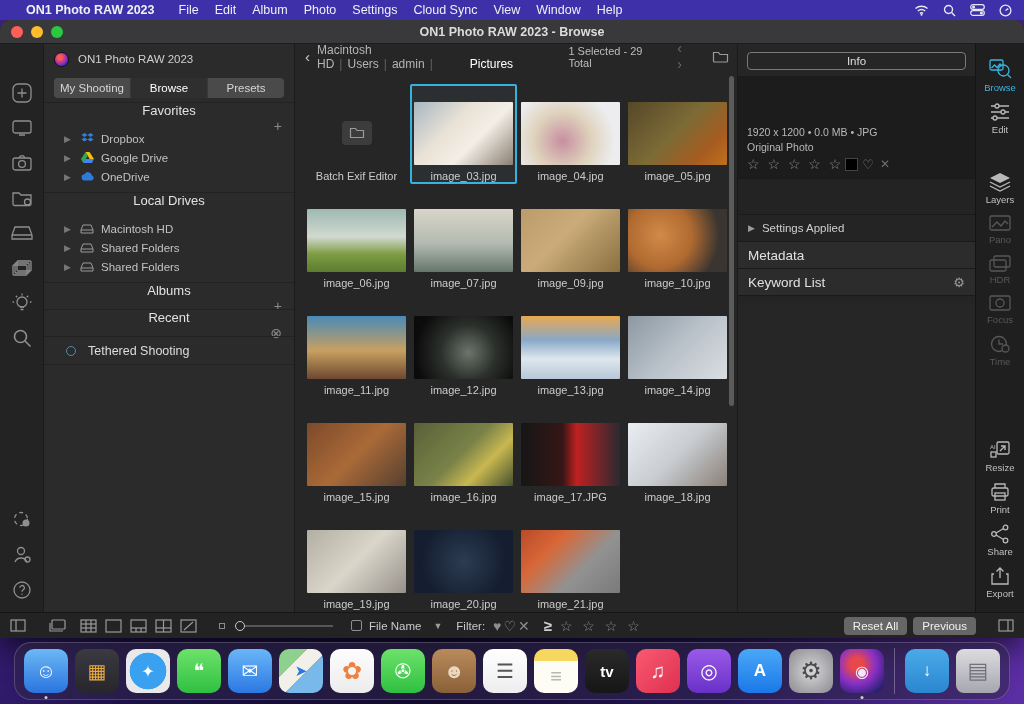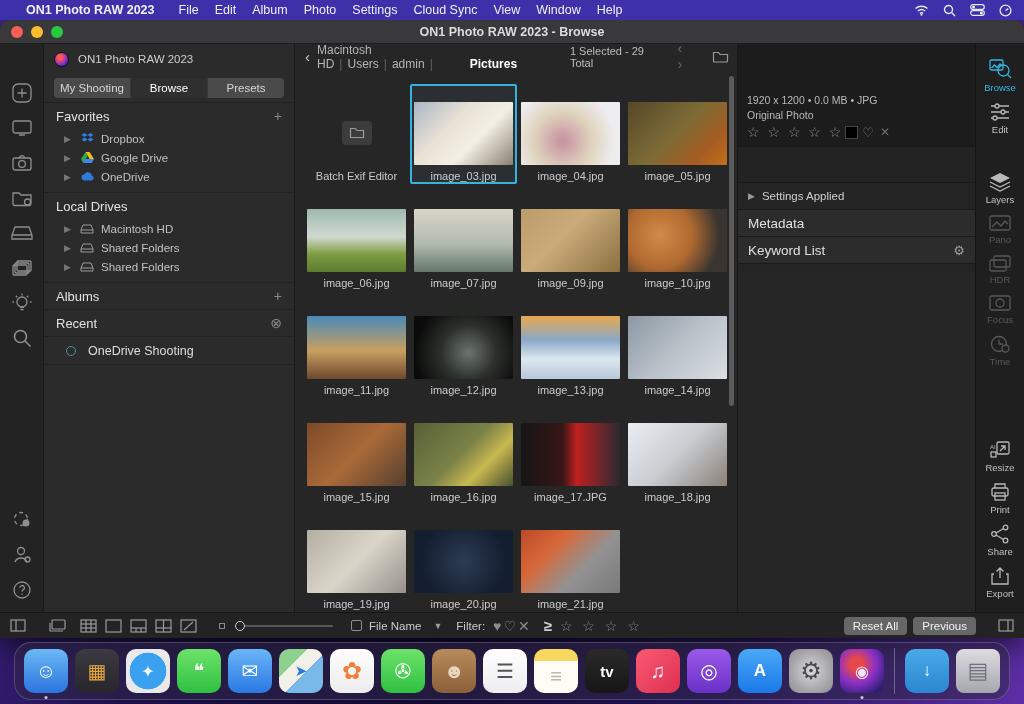--- a/index.html
+++ b/index.html
@@ -47,37 +47,37 @@
   .on1logo { width:15px; height:15px; border-radius:50%;
     background:radial-gradient(circle at 38% 35%, #ff5a4e 18%, #c03898 42%, #5a2ad0 70%, #2a1a70 100%);
     border:1px solid #111; margin-right:9px; }
   .sb-appname { font-size:11.5px; color:#cfcfcf; }
   .tabs { display:flex; margin:6px 10px 4px 10px; border-radius:4px; overflow:hidden; }
   .tab { flex:1; text-align:center; font-size:11.5px; padding:4px 6px; background:#4a4a4a; color:#d6d6d6;
     border-right:1px solid #383838; }
   .tab:last-child { border-right:none; }
   .tab.active { background:#2f2f2f; color:#ffffff; }
   .sb-sec { border-top:1px solid #222; }
-  .sb-sec-h { display:flex; align-items:center; height:26px; padding:0 12px; font-size:13px; color:#e2e2e2; }
+  .sb-sec-h { display:flex; align-items:center; height:26px; padding:0 12px; font-size:13px; color:#e2e2e2;flex-direction:column; }
   .sb-sec-h .plus { margin-left:auto; color:#8a8a8a; font-size:14px; }
   .sb-item { display:flex; align-items:center; height:19px; padding-left:20px; font-size:11.5px; color:#c2c2c2; }
   .sb-item .chev { color:#777; font-size:9px; width:14px; }
   .sb-item .fic { width:18px; display:flex; justify-content:center; margin-right:5px; }
   .sb-item svg { display:block; }
   .tethered { display:flex; align-items:center; height:28px; padding-left:22px; font-size:12.5px; color:#dedede;
     border-top:1px solid #222; }
   .tethered .circ { width:10px; height:10px; border:1.5px solid #4e8ea8; border-radius:50%; margin-right:12px; }
   .sb-fill { flex:1; border-top:1px solid #222; }
 
   
   .main { flex:1; background:#262626; position:relative; display:flex; flex-direction:column; }
   .main-head { height:26px; display:flex; align-items:center; padding:0 8px; font-size:12px; color:#b5b5b5; }
   .crumb-back { color:#cccccc; font-size:15px; margin:0 7px 2px 2px; }
   .crumb span.sep { color:#606060; margin:0 5px; }
-  .crumb .cur { color:#ffffff; font-weight:bold;padding-left:32px; }
+  .crumb .cur { color:#ffffff; font-weight:normal;padding-left:32px; }
   .mh-right { margin-left:auto; display:flex; align-items:center; font-size:11px; color:#bdbdbd; }
   .mh-arrows { color:#6a6a6a; font-size:14px; margin:0 4px 2px 10px; letter-spacing:6px; }
   .grid { padding:14px 4px 0 8px; display:grid; grid-template-columns:repeat(4,107px); grid-auto-rows:100px;
     row-gap:7px; }
   .cell { display:flex; flex-direction:column; align-items:center; justify-content:flex-end; border:2px solid transparent; border-radius:2px; }
   .cell.sel { border-color:#35b2e0; background:#2b2f31; }
   .thumb { width:99px; height:63px; border-radius:1px; }
   .thumb.folder { width:30px; height:24px; background:#3c3c3c; border-radius:4px; margin-bottom:20px;
     display:flex; align-items:center; justify-content:center; }
   .thumb.folder svg { stroke:#9a9a9a; fill:none; stroke-width:1.2; }
@@ -370,21 +370,21 @@
 
       <div class="sb-sec">
         <div class="sb-sec-h">
           <span>Recent</span>
           <span class="plus">⊗</span>
         </div>
       </div>
 
       <div class="tethered">
         <span class="circ"></span>
-        <span>OneDrive Shooting</span>
+        <span>Tethered Shooting</span>
       </div>
       <div class="sb-fill"></div>
     </div>
 
     <div class="main">
       <div class="main-head">
         <span class="crumb-back">‹</span>
         <span class="crumb">
           <span>Macintosh HD</span><span class="sep">|</span><span>Users</span><span class="sep">|</span><span>admin</span><span class="sep">|</span><span class="cur">Pictures</span>
         </span>
@@ -476,20 +476,21 @@
         </div>
         <div class="cell">
           <span class="thumb" style="background: linear-gradient(135deg, rgb(186, 74, 40) 0%, rgb(216, 104, 56) 30%, rgb(146, 146, 146) 62%, rgb(122, 122, 122) 100%);"></span>
           <span class="clabel">image_21.jpg</span>
         </div>
       </div>
       <div class="mscroll"></div>
     </div>
 
     <div class="ipanel">
+      <div class="info-btn">Info</div>
       <div class="info-box">
         <div class="ib-line">1920 x 1200  •  0.0 MB  •  JPG</div>
         <div class="ib-line">Original Photo</div>
         <div class="ib-stars">
           <span>☆ ☆ ☆ ☆ ☆</span>
           <span class="ib-swatch"></span>
           <span class="ib-heart">♡</span>
           <span class="ib-x">✕</span>
         </div>
       </div>

